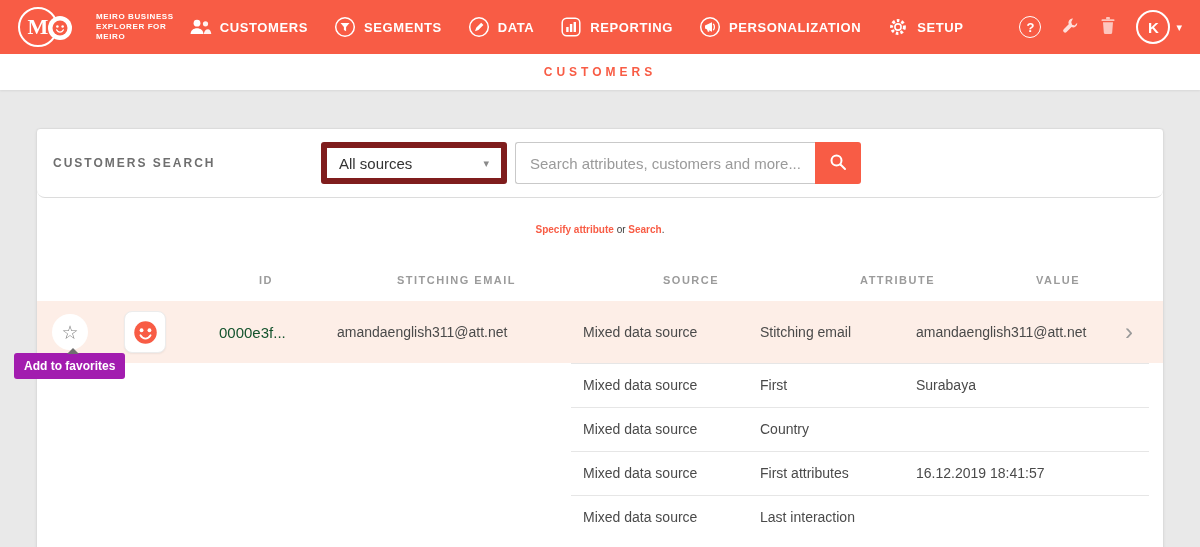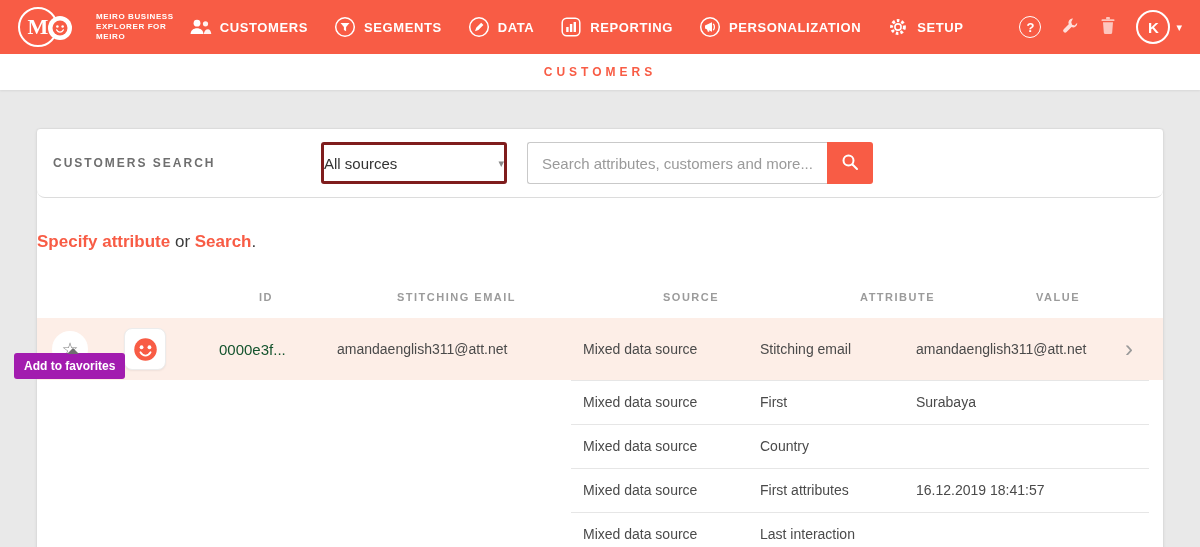--- a/index.html
+++ b/index.html
@@ -61,39 +61,39 @@
   
   .card {
     margin:38px 36px 0; background:#fff; border:1px solid #dcdcdc; border-radius:4px;
     height:600px; box-shadow:0 1px 3px rgba(0,0,0,.06);
   }
   .card-header {
     display:flex; align-items:center; padding:13px 16px; border-bottom:1px solid #dcdcdc;border-radius:8px;
   }
   .panel-title { width:268px; font-size:12px; font-weight:bold; letter-spacing:2px; color:#6f6f6f; }
   .select {
-    width:186px; height:42px; border:3px solid #7f1d1d; border-radius:3px; background:#fff;
-    display:flex; align-items:center; justify-content:space-between; padding:0 0;
+    width:186px; height:42px; border:6px solid #7f1d1d; border-radius:3px; background:#fff;
+    display:flex; align-items:center; justify-content:space-between; padding:0 12px;
     font-size:15px; color:#333; cursor:pointer;
   }
   .select .caret { color:#8a8a8a; font-size:11px; }
-  .search-group { display:flex; margin-left:20px; }
+  .search-group { display:flex; margin-left:8px; }
   .search-input {
     width:300px; height:42px; border:1px solid #c9c9c9; border-right:none;
     border-radius:3px 0 0 3px; padding:0 14px; font-size:15px; color:#333;
     font-family:"Liberation Sans","DejaVu Sans",sans-serif; outline:none;
   }
   .search-input::placeholder { color:#9a9a9a; }
   .search-btn {
     width:46px; height:42px; background:#f85c45; border:none; border-radius:0 3px 3px 0;
     display:flex; align-items:center; justify-content:center; cursor:pointer;
   }
 
   
-  .hint { text-align:left; margin-top:34px; font-size:17px; color:#3b3b3b; }
+  .hint { text-align:center; margin-top:26px; font-size:10px; color:#3b3b3b; }
   .hint span { white-space:pre; }
   .hint .orange { color:#f85c45; font-weight:bold; }
 
   
   .trow {
     display:grid;
     grid-template-columns:66px 104px 118px 246px 177px 156px 213px 46px;
     align-items:center;
   }
   .thead { margin-top:34px; height:22px;gap:20px; }

